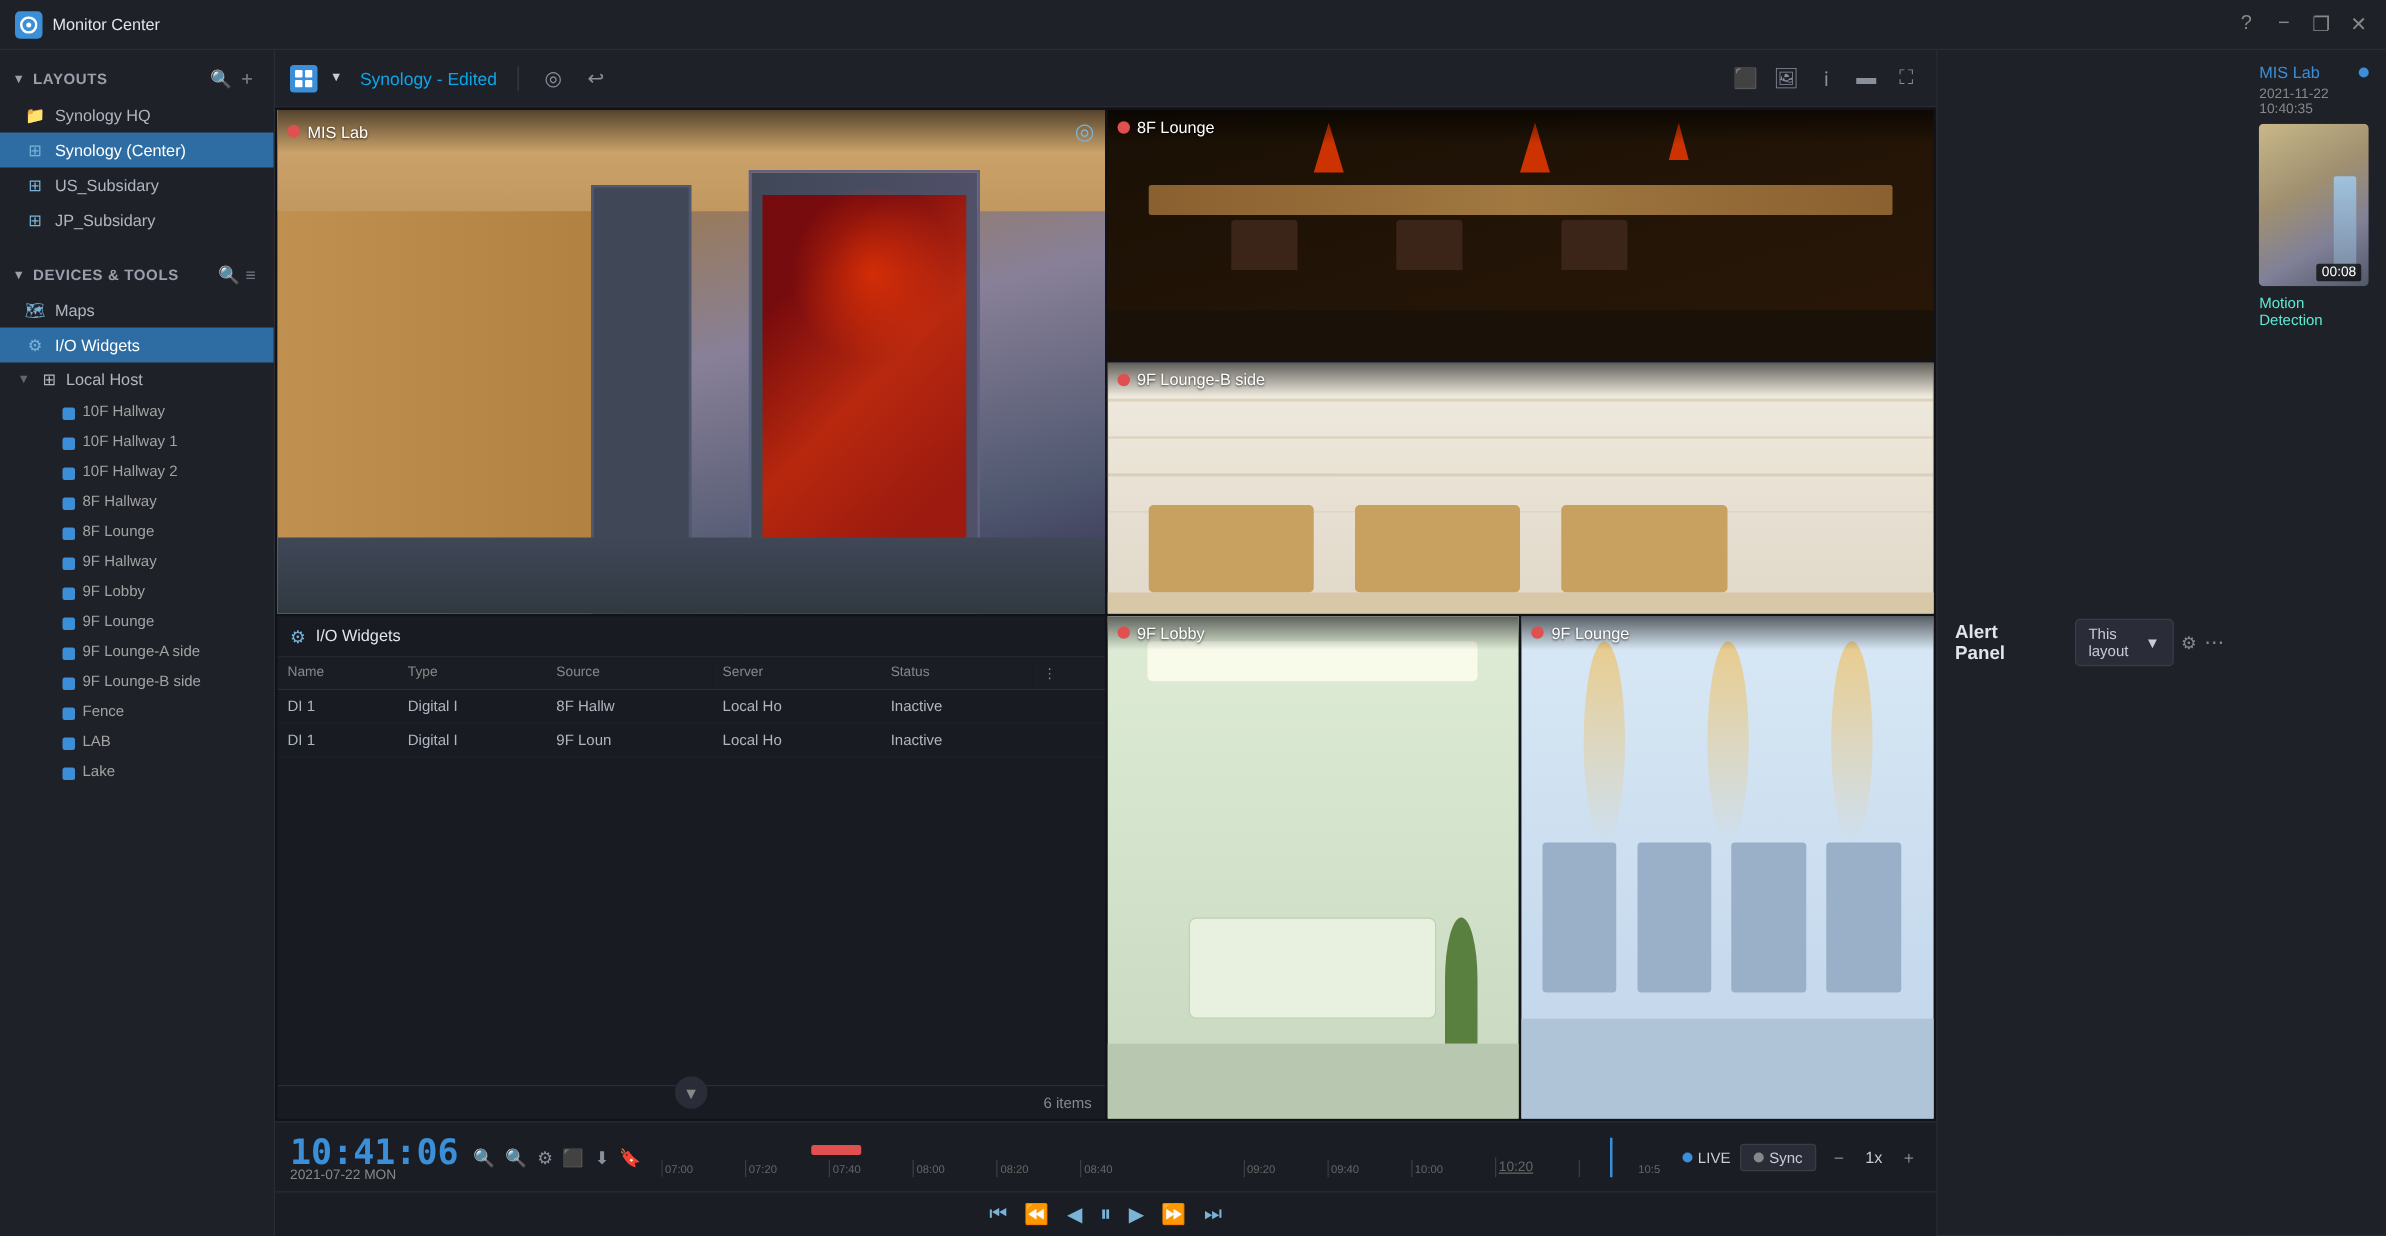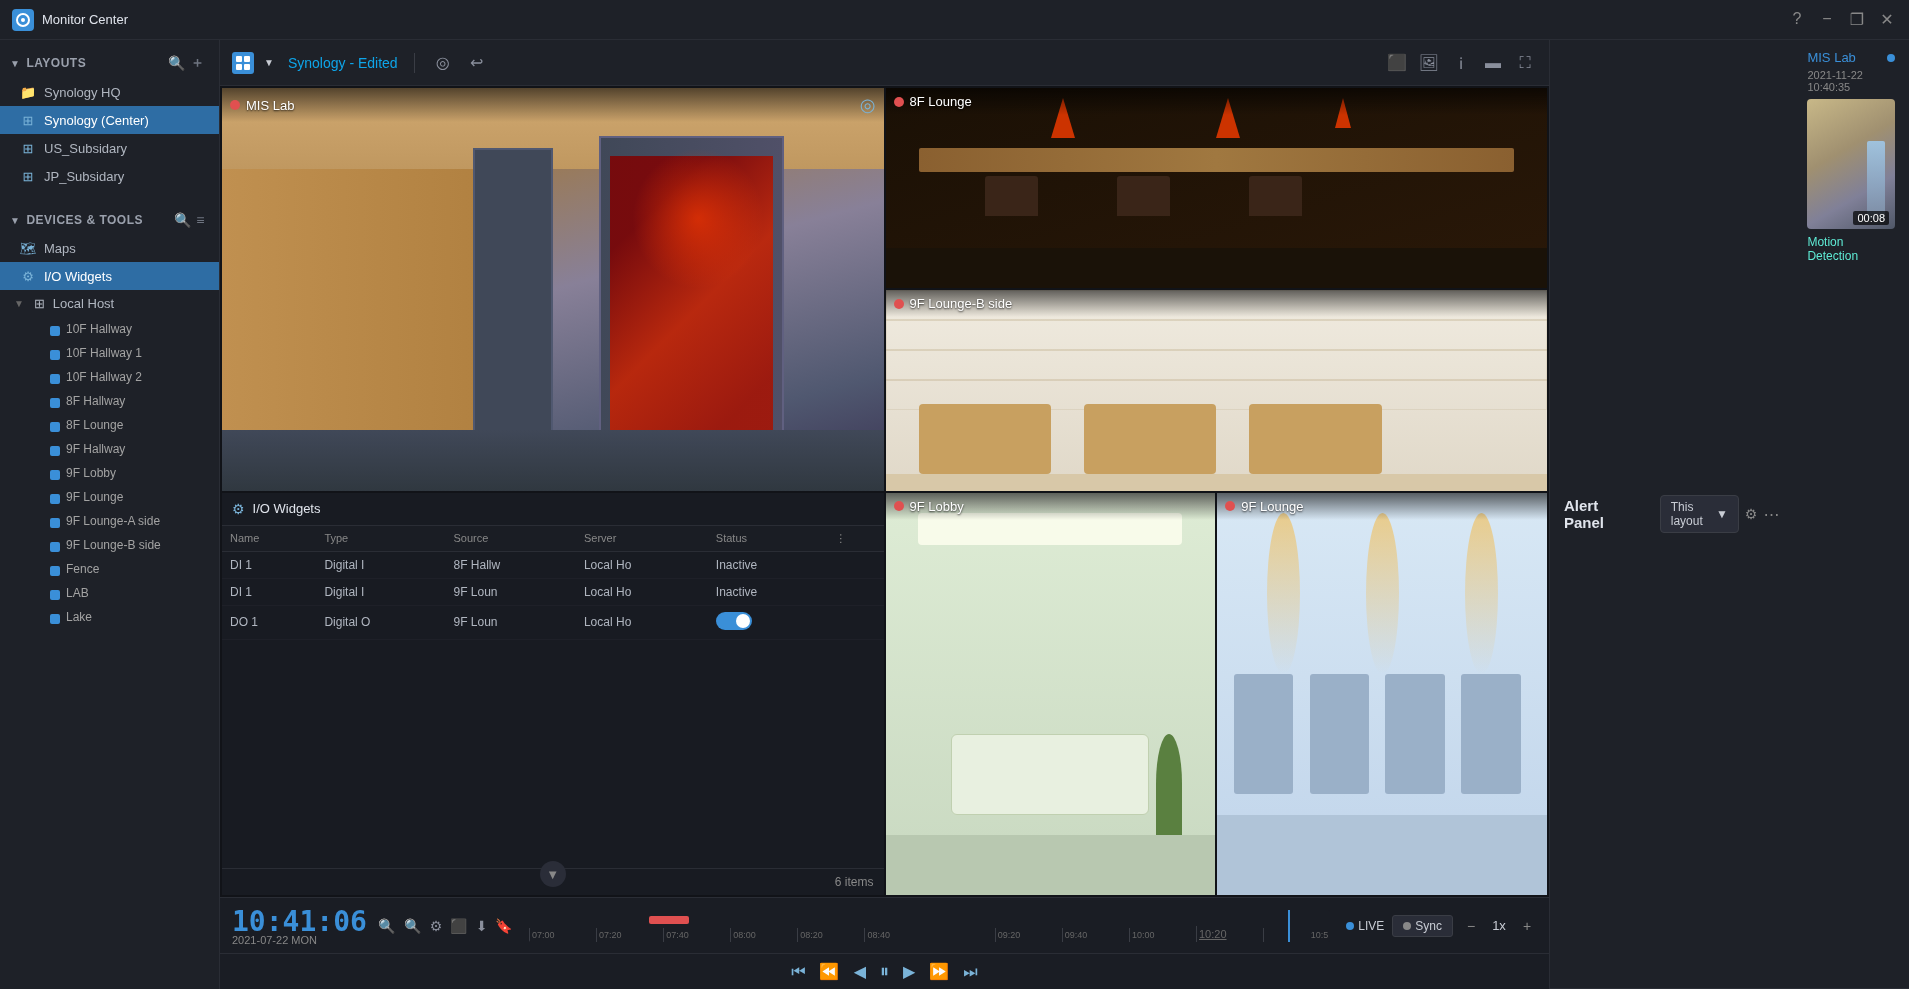--- a/index.html
+++ b/index.html
@@ -354,28 +354,20 @@
               <td></td>
             </tr>
             <tr>
               <td>DI 1</td>
               <td>Digital I</td>
               <td>9F Loun</td>
               <td>Local Ho</td>
               <td class="status-inactive">Inactive</td>
               <td></td>
             </tr>
-            <tr>
-              <td>DO 1</td>
-              <td>Digital O</td>
-              <td>9F Loun</td>
-              <td>Local Ho</td>
-              <td><span class="toggle-on"></span></td>
-              <td></td>
-            </tr>
           </tbody>
         </table>
         <div class="io-footer">
           <span>6 items</span>
         </div>
 
         <div style="position:absolute; bottom:8px; left:50%; transform:translateX(-50%); background:#2a2d38; border-radius:50%; width:26px; height:26px; display:flex; align-items:center; justify-content:center; color:#888; cursor:pointer; z-index:5;">▼</div>
       </div>
 
       <div style="display:grid; grid-template-columns:1fr 1fr; gap:2px;">

